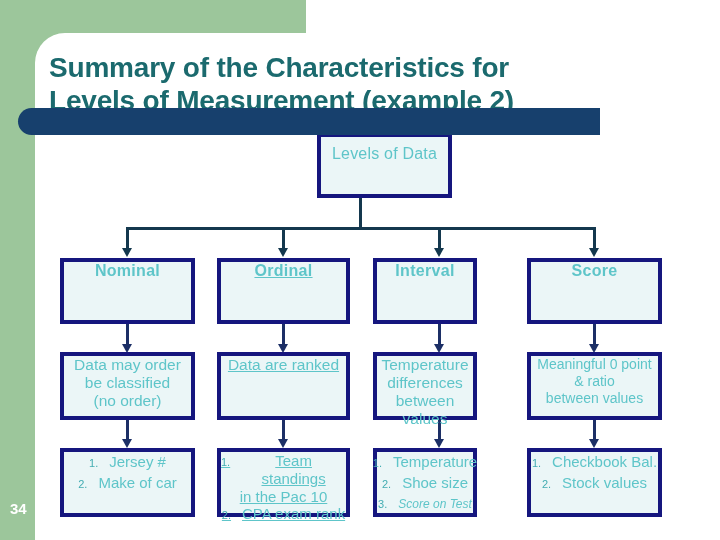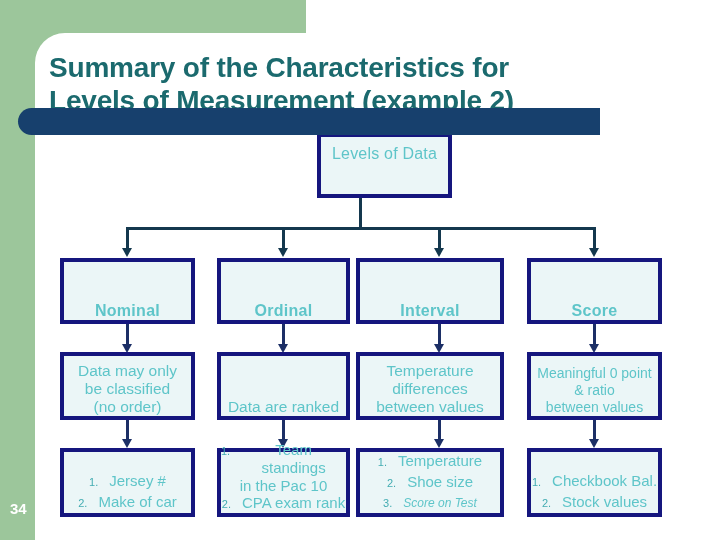--- a/index.html
+++ b/index.html
@@ -16,29 +16,29 @@
   
   .title{position:absolute;left:49px;top:51px;z-index:2;color:var(--title,#1B6A6E);
     font-size:28px;font-weight:bold;line-height:33px;letter-spacing:-0.2px;white-space:nowrap;}
   .title-bar{position:absolute;left:18px;top:108px;width:582px;height:27px;z-index:3;
     background:var(--bar,#17406D);border-radius:14px 0 0 14px;}
 
   
   .box{position:absolute;box-sizing:border-box;z-index:2;
     background:var(--boxfill,#EBF6F7);border:4px solid var(--boxborder,#15167E);
     color:var(--boxtext,#5EC5C9);display:flex;flex-direction:column;
-    align-items:center;justify-content:flex-end;text-align:center;}
+    align-items:center;justify-content:flex-start;text-align:center;}
   .root-box{left:293px;top:133px;width:135px;height:65px;justify-content:flex-start;padding-top:8px;font-size:16px;letter-spacing:0.2px;margin-left:24px;}
   .header-box{top:258px;height:66px;font-weight:bold;font-size:16px;letter-spacing:0.3px;}
   .desc-box{top:352px;height:68px;font-size:15.5px;line-height:18px;}
   .desc-box.small{font-size:14px;line-height:17px;}
   .ex-box{top:448px;height:69px;font-size:15px;}
   .c0{left:60px;width:135px;}
-  .c1{left:217px;width:133px;}
-  .c2{left:356px;width:148px;}
+  .c1{left:217px;width:133px;text-decoration:underline;}
+  .c2{left:373px;width:104px;}
   .c3{left:527px;width:135px;}
 
   
   .ex-item{display:flex;align-items:baseline;justify-content:center;gap:11px;line-height:20px;}
   .ex-num{font-size:11px;color:var(--numtext,#43ACB2);}
   .ex-sub{line-height:17px;}
   .ex-box.c1 .ex-item{line-height:18px;}
   .ex-small .ex-text{font-size:12px;font-style:italic;}
 
   
@@ -96,21 +96,21 @@
   <div class="aline" style="left:593px;top:420px;height:20px;"></div>
   <div class="head navy" style="left:122px;top:439px;"></div>
   <div class="head navy" style="left:278px;top:439px;"></div>
   <div class="head navy" style="left:433.5px;top:439px;"></div>
   <div class="head navy" style="left:589px;top:439px;"></div>
 
   <div class="box header-box c0">
     <span>Nominal</span>
   </div>
   <div class="box desc-box c0">
-    <div>Data may only</div>
+    <div>Data may order</div>
     <div>be classified</div>
     <div>(no order)</div>
   </div>
   <div class="box ex-box c0">
     <div class="ex-item">
       <span class="ex-num">1.</span>
       <span class="ex-text">Jersey #</span>
     </div>
     <div class="ex-item">
       <span class="ex-num">2.</span>

